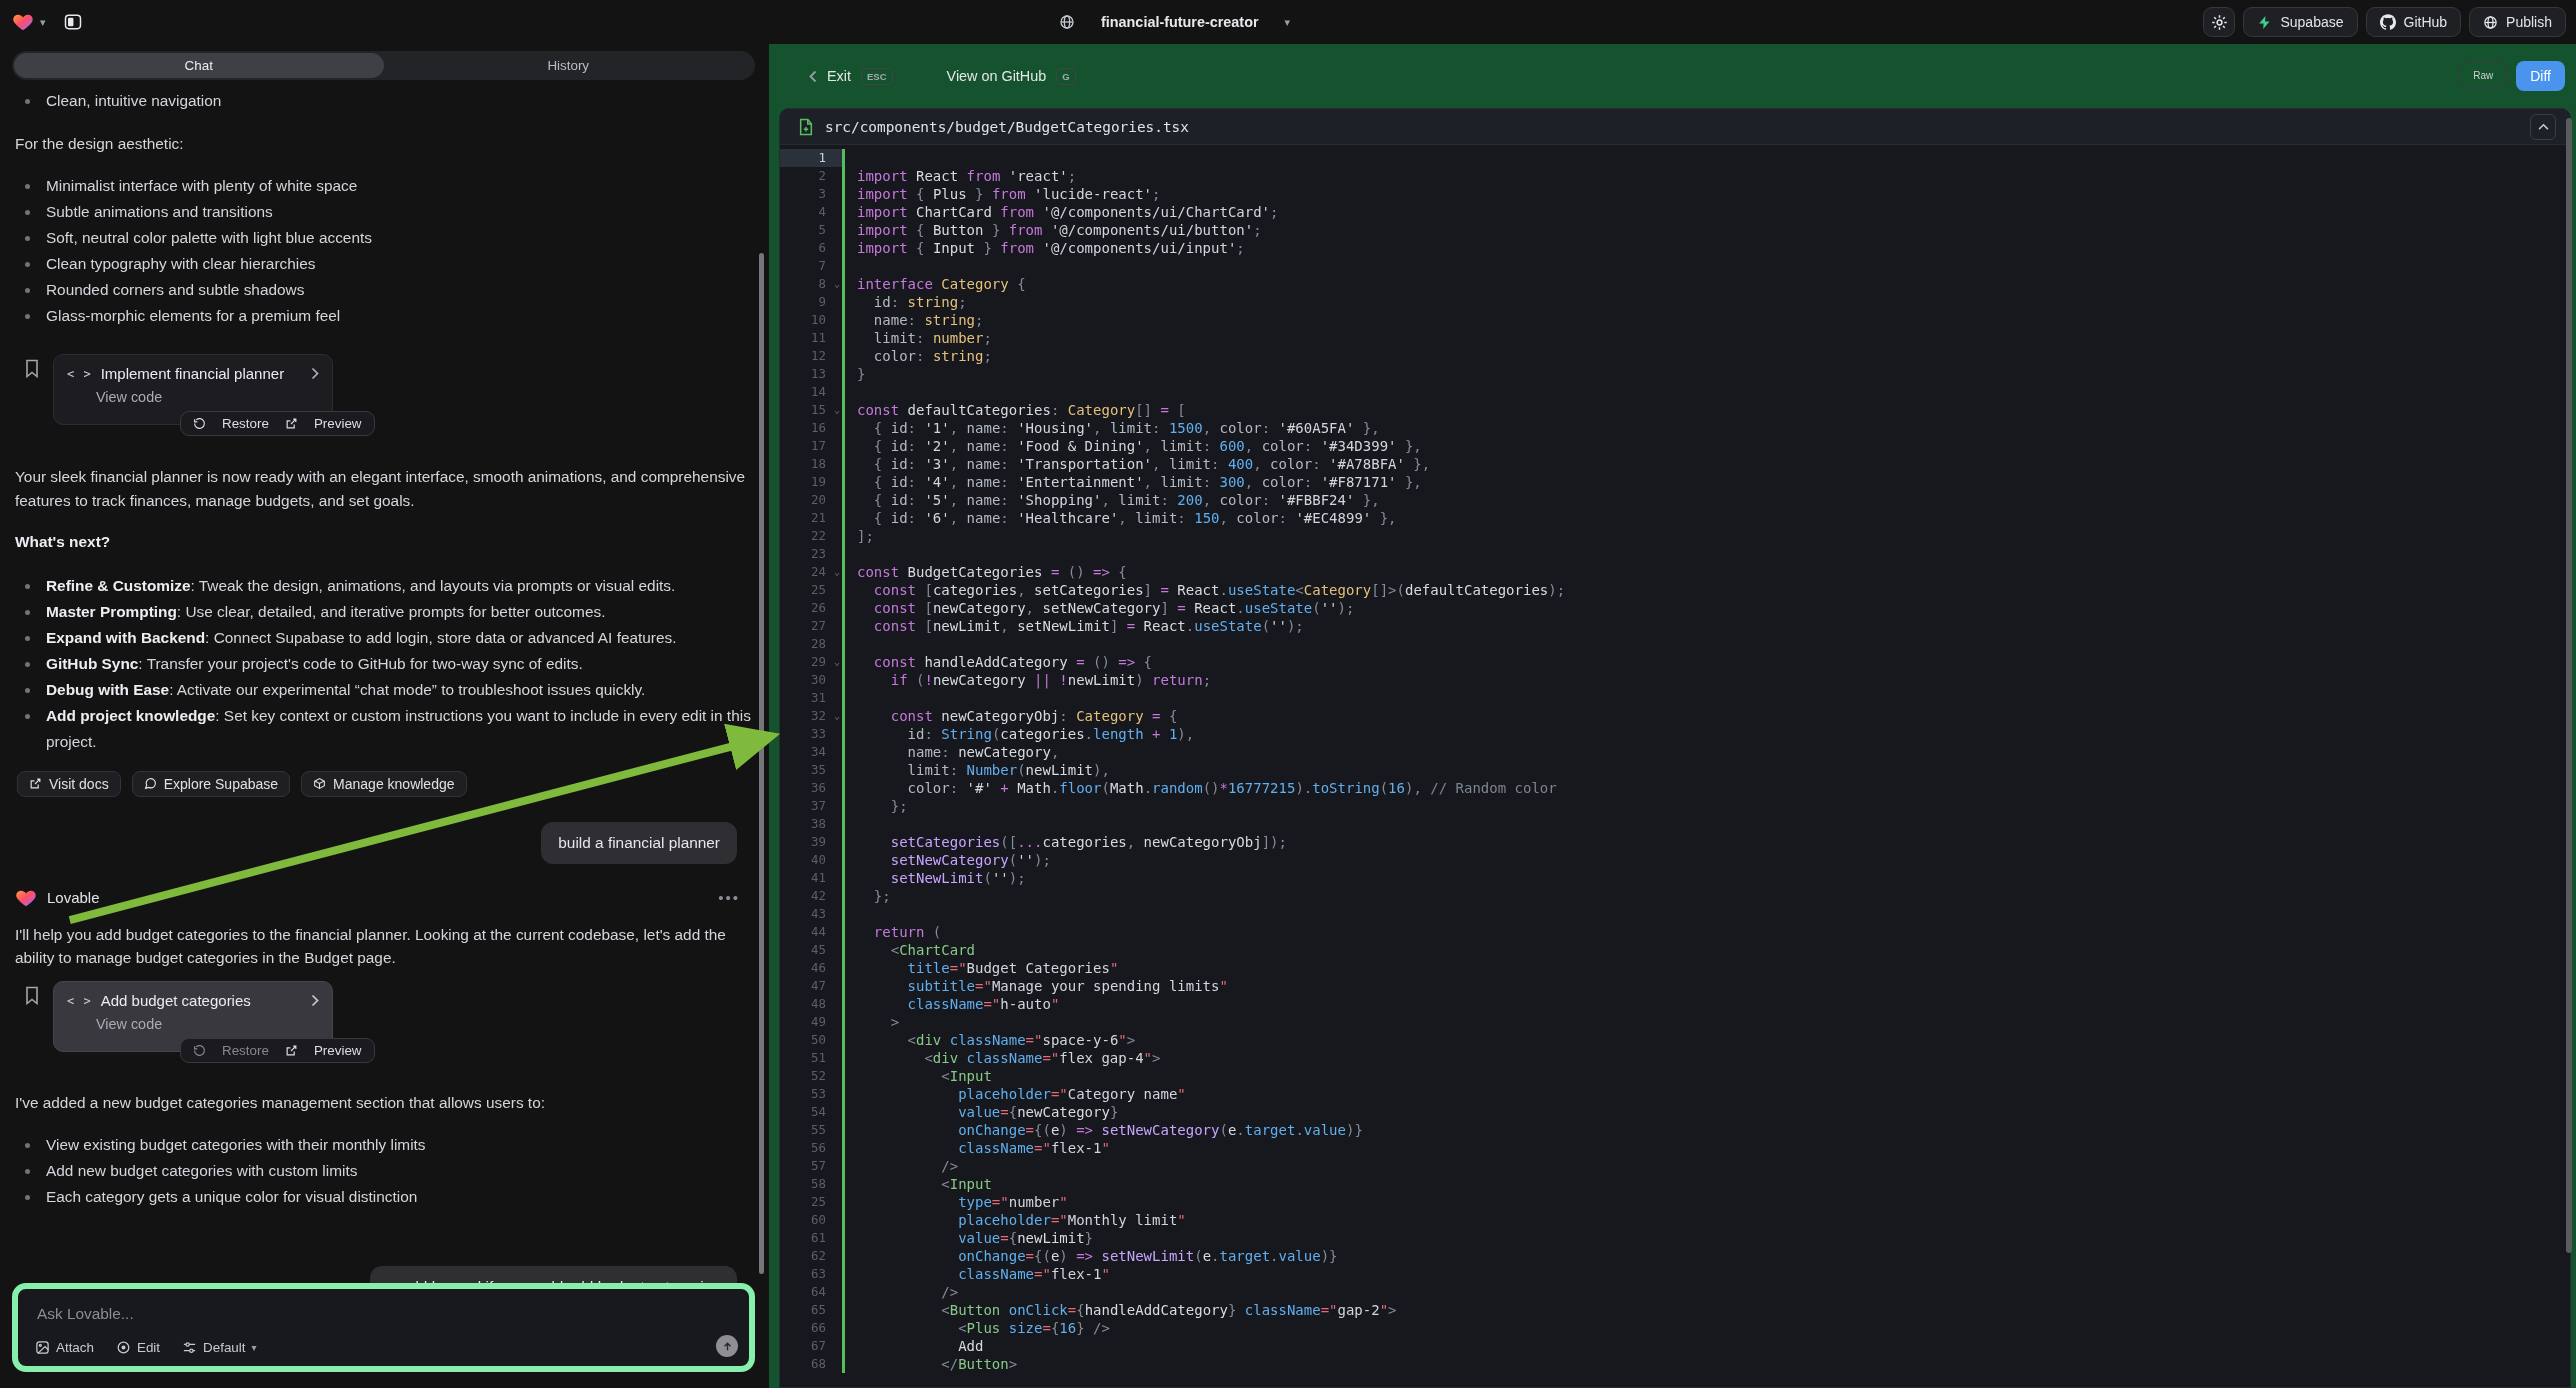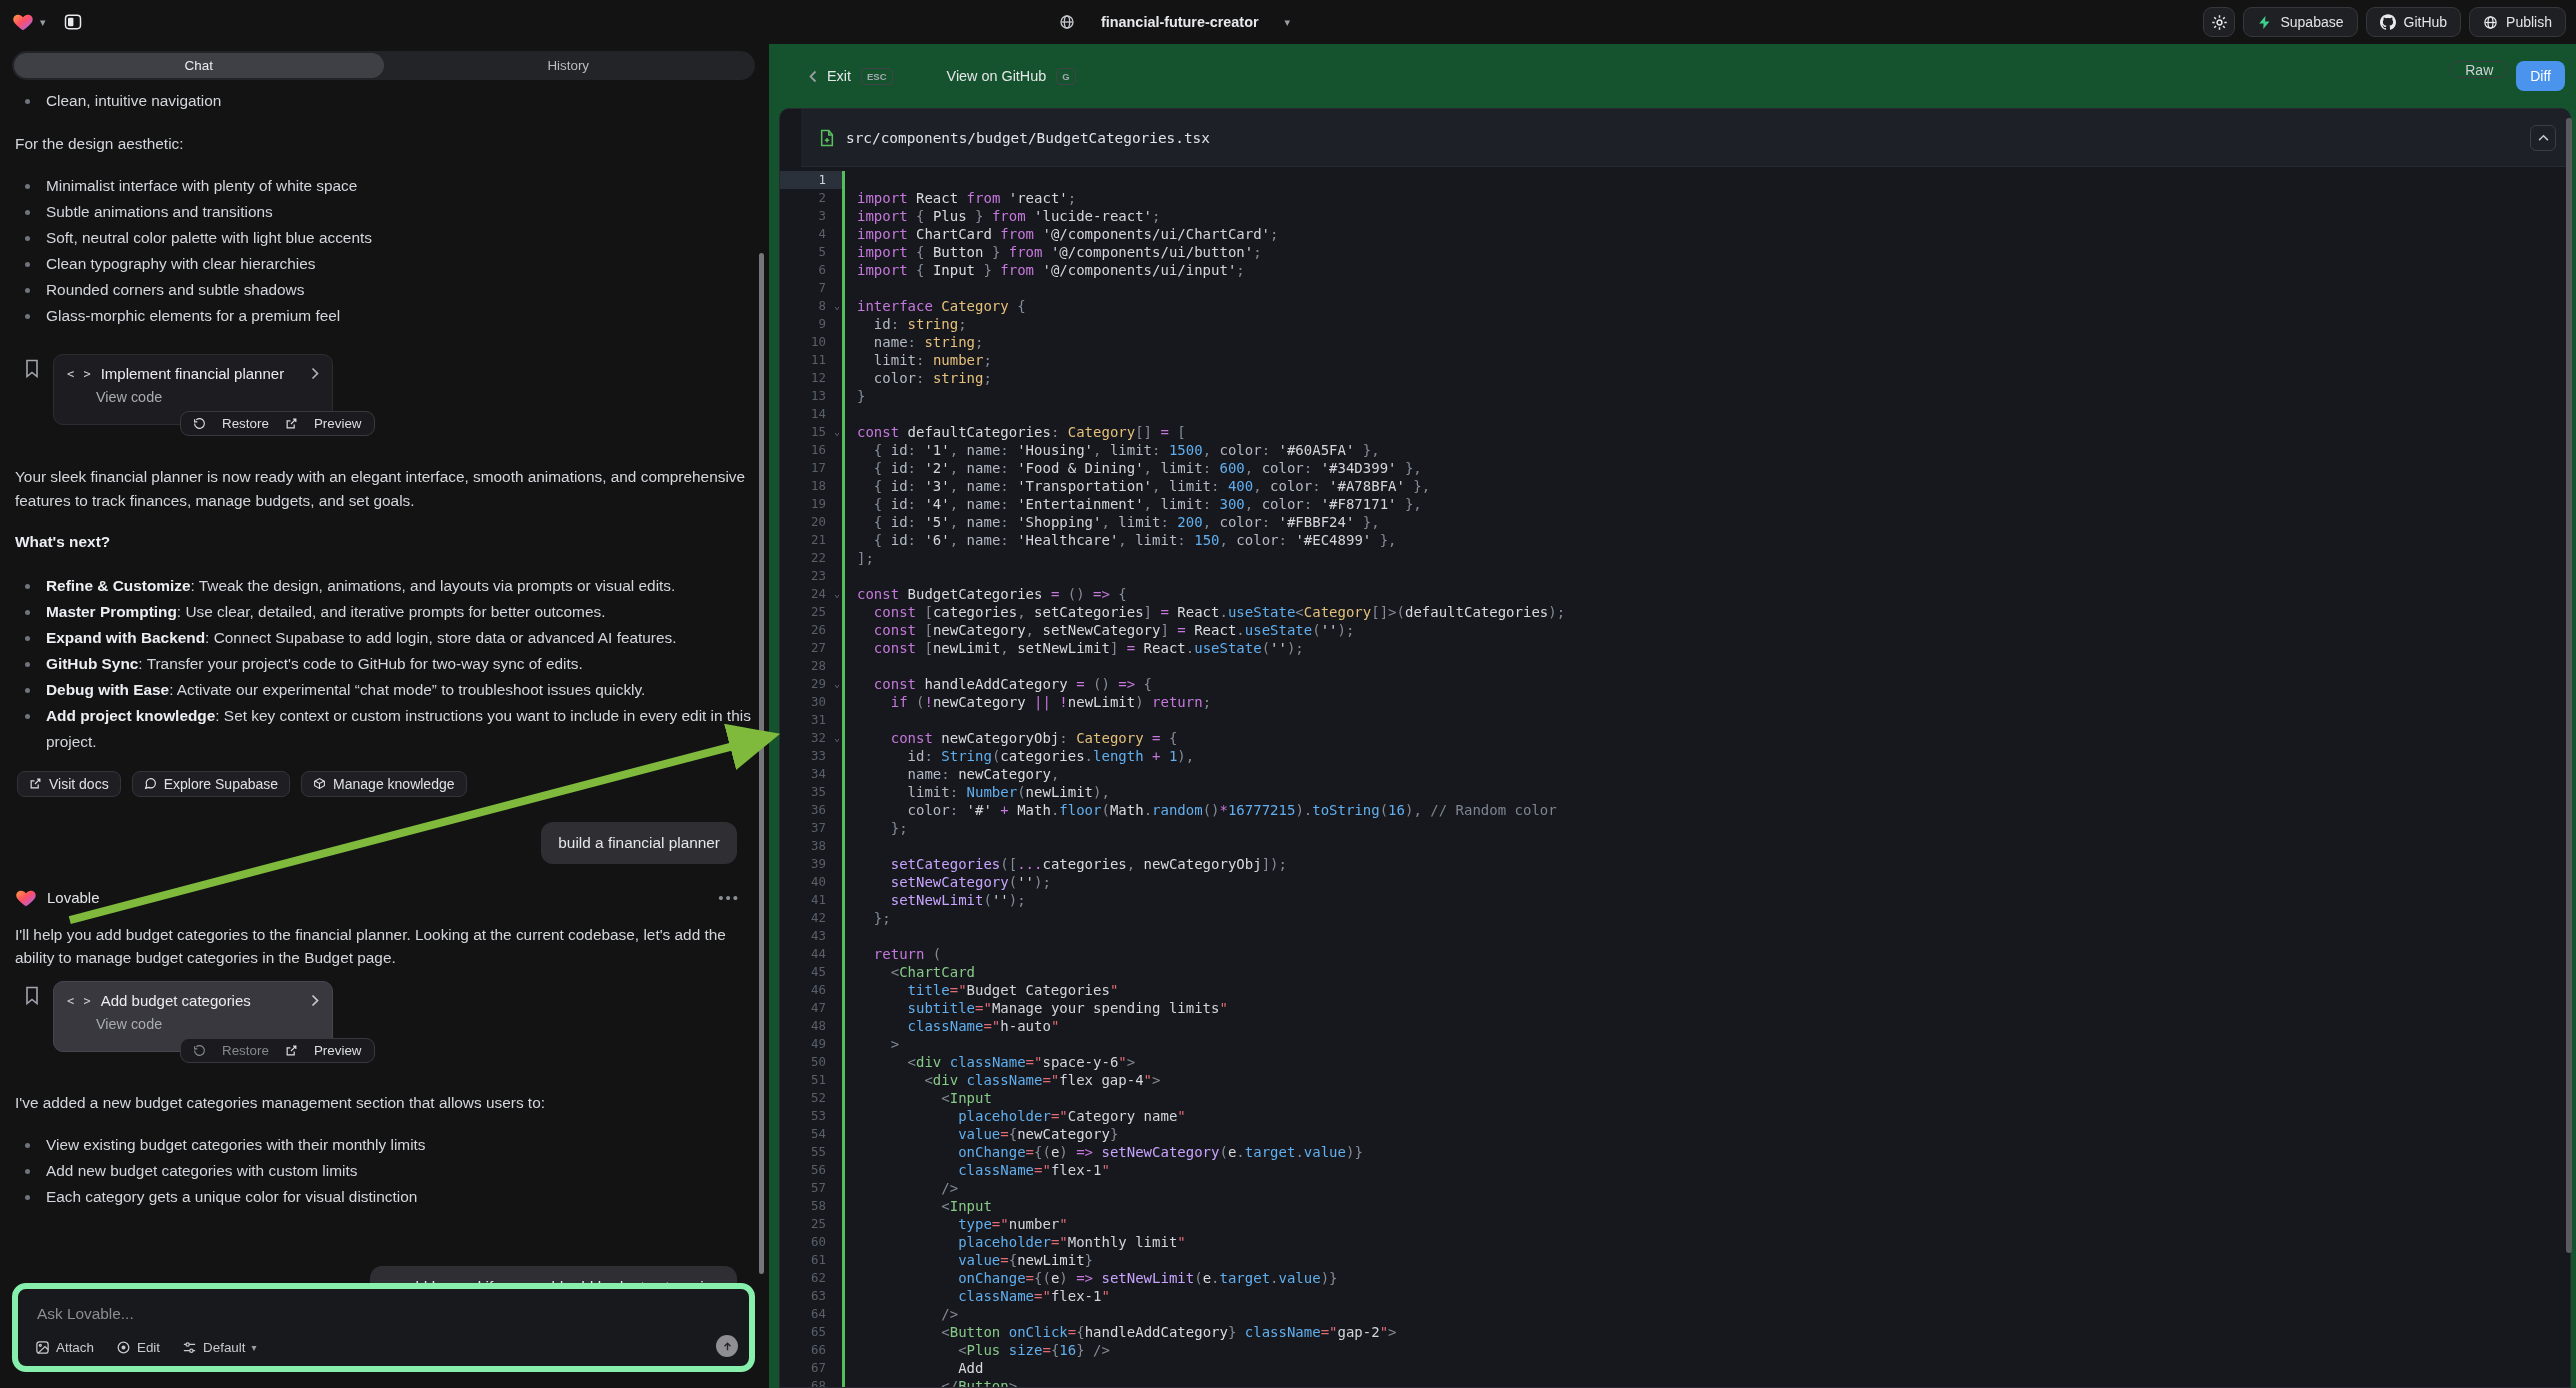--- a/index.html
+++ b/index.html
@@ -64,25 +64,25 @@
 
   .chat-sb { position:absolute; left:759px; top:209px; width:5px; height:1021px; background:#87888d; border-radius:3px; opacity:.85; }
 
   
   .codepanel { position:absolute; left:769px; top:44px; right:0; bottom:0; background:#14532d; }
   .cp-head { height:64px; display:flex; align-items:center; padding:0 11px 0 40px; }
   .cp-left { display:flex; align-items:center; gap:10px; font-size:14.4px; color:#e6e7ea; }
   .kbd { border:1px solid #41434a; border-radius:4px; font-size:9.5px; color:#a3a8b1; padding:2px 5px; font-weight:bold; }
   .cp-gap { width:34px; }
   .cp-right { margin-left:auto; display:flex; gap:8px; }
-  .btn-raw { height:17px; padding:0 14px; display:flex; align-items:center; border:1px solid #3b3c42; border-radius:12px; font-size:14px; color:#cfd1d6; }
+  .btn-raw { height:28px; padding:0 14px; display:flex; align-items:center; border:1px solid #3b3c42; border-radius:12px; font-size:10px; color:#cfd1d6; }
   .btn-diff { height:30px; padding:5px 14px; display:flex; align-items:center; background:#4a94ed; border-radius:8px; font-size:14px; color:#fff; }
 
   .codecard { position:absolute; left:10px; right:5px; top:64px; bottom:0; background:#16181d; border:1px solid #272b31; border-radius:10px 10px 0 0; overflow:hidden; }
-  .pathbar { height:58px; display:flex; align-items:center; gap:11px; padding:0 14px 0 18px; background:#1d2026; border-bottom:1px solid #272b31;margin-left:21px; }
+  .pathbar { height:36px; display:flex; align-items:center; gap:11px; padding:0 14px 0 18px; background:#1d2026; border-bottom:1px solid #272b31; }
   .pathtxt { font-family:"DejaVu Sans Mono",monospace; font-size:14.4px; color:#e0e3e8; }
   .collapse-btn { margin-left:auto; width:26px; height:26px; border:1px solid #3a3f46; border-radius:6px; display:flex; align-items:center; justify-content:center; color:#c3c7cd; }
 
   #code-lines { padding-top:4px; font-family:"DejaVu Sans Mono",monospace; }
   .cl { display:flex; height:18px; align-items:center; }
   .ln { width:62px; flex:none; text-align:right; padding-right:16px; font-size:12.4px; color:#59606b; position:relative; height:100%; line-height:18px; }
   .cl.act .ln { background:#2b313b; color:#ccd2da; }
   .fd { position:absolute; right:2px; top:0; font-size:10px; color:#6b7280; font-style:normal; }
   .bar { width:3px; flex:none; align-self:stretch; background:#54bd5c; }
   .ct { margin-left:12px; white-space:pre; font-size:14px; color:#d7dbe0; }

